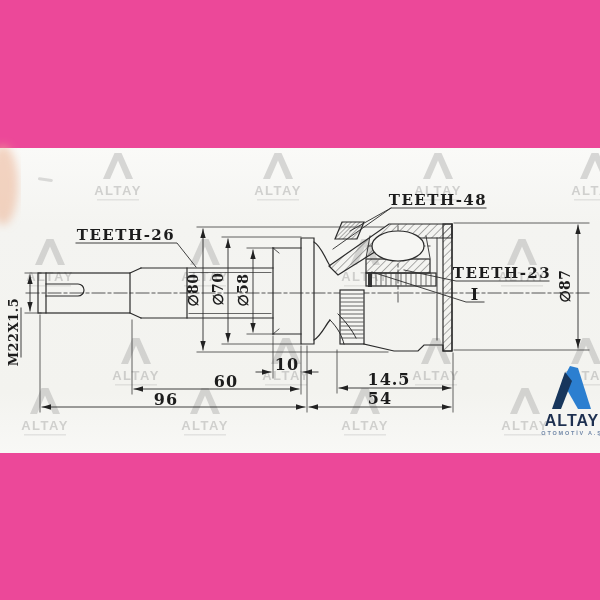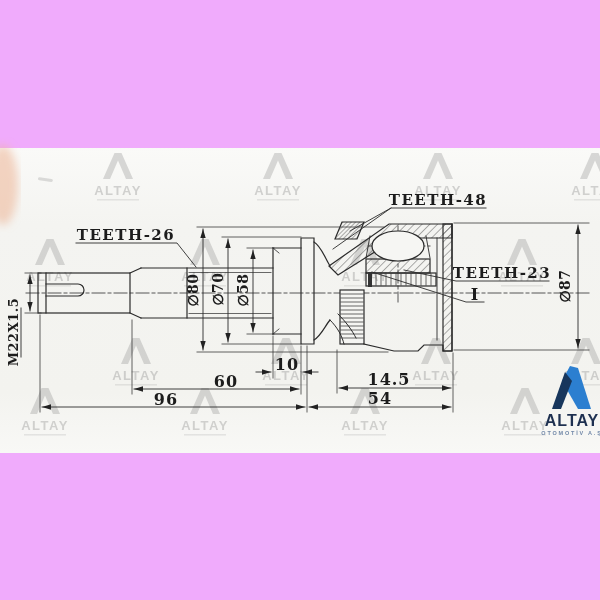--- a/index.html
+++ b/index.html
@@ -1,17 +1,17 @@
 <!DOCTYPE html>
 <html><head>
 <meta charset="utf-8">
 <style>
   html,body { margin:0; padding:0; background:#ffffff; }
   .page {
-    position:relative; width:600px; height:600px; background:#f0abfc;
+    position:relative; width:600px; height:600px; background:#ec4899;
     overflow:hidden; font-family:"DejaVu Serif", serif;
   }
   svg { display:block; }
   
   .lbl  { font-family:"DejaVu Serif", serif; font-weight:bold; font-size:15px;
           letter-spacing:1.5px; fill:#1c1c1c; }
   .num  { font-family:"DejaVu Serif", serif; font-weight:bold; font-size:16px;
           letter-spacing:1px; fill:#1c1c1c; }
   .dia  { font-family:"DejaVu Serif", serif; font-weight:bold; font-size:14px;
           letter-spacing:0.5px; fill:#1c1c1c; }

